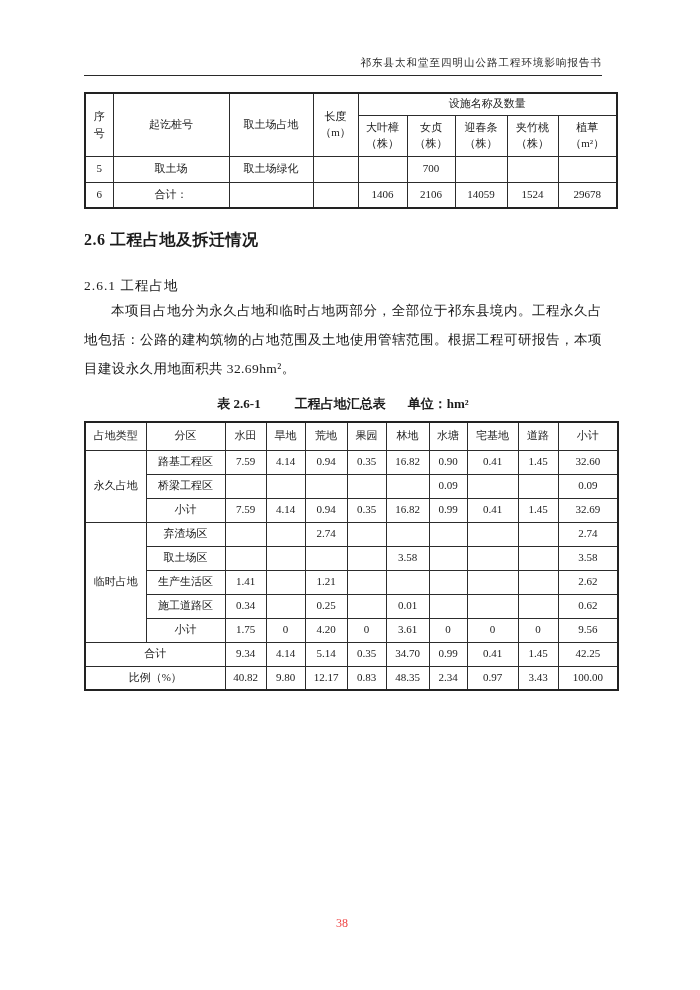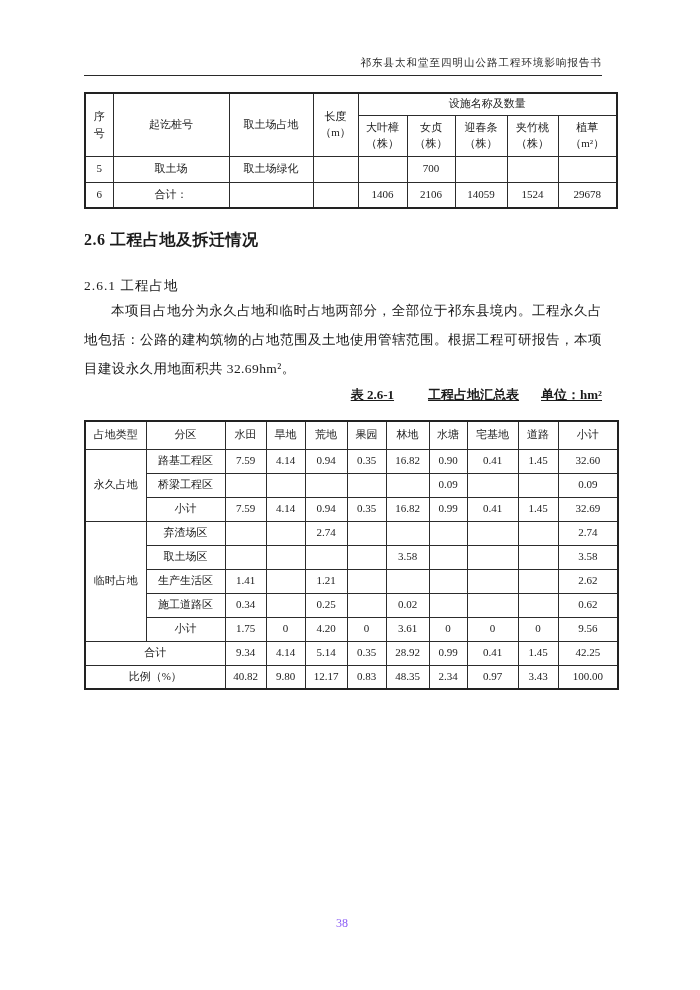--- a/index.html
+++ b/index.html
@@ -71,42 +71,41 @@
     font-size: 13.5px;
     line-height: 29px;
     text-align: justify;
     text-indent: 2em;
     letter-spacing: 0.4px;
   }
   .paras { margin-top: 1px; }
 
   
   .caption {
-    margin-top: 1px;
-    text-align: right;
+    margin-top: 10px;
+    text-align: center;
     font-size: 13px;
     font-weight: bold;
     line-height: 22px;
-    text-decoration: underline;
   }
   .caption .sp1 { margin-right: 34px; }
   .caption .sp2 { margin-right: 22px; }
 
   
-  .t2 { margin-top: 14px; font-family: Liberation Serif, serif; }
+  .t2 { margin-top: 6px; font-family: Liberation Serif, serif; }
   .t2 thead tr { height: 28px; }
   .t2 tbody tr { height: 24px; }
 
   .page-number {
     position: absolute;
     left: 0; right: 0;
     top: 916px;
     text-align: center;
     font-size: 12px;
-    color: #8b5cf6;
+    color: #ef4444;
   }
 </style>
 </head>
 <body>
 
 <div class="page">
 
   <div class="running-header">祁东县太和堂至四明山公路工程环境影响报告书</div>
 
   <table class="t1">
@@ -295,21 +294,21 @@
         <td></td>
         <td></td>
         <td>2.62</td>
       </tr>
       <tr>
         <td>施工道路区</td>
         <td>0.34</td>
         <td></td>
         <td>0.25</td>
         <td></td>
-        <td>0.02</td>
+        <td>0.01</td>
         <td></td>
         <td></td>
         <td></td>
         <td>0.62</td>
       </tr>
       <tr>
         <td>小计</td>
         <td>1.75</td>
         <td>0</td>
         <td>4.20</td>
@@ -319,21 +318,21 @@
         <td>0</td>
         <td>0</td>
         <td>9.56</td>
       </tr>
       <tr>
         <td colspan="2">合计</td>
         <td>9.34</td>
         <td>4.14</td>
         <td>5.14</td>
         <td>0.35</td>
-        <td>28.92</td>
+        <td>34.70</td>
         <td>0.99</td>
         <td>0.41</td>
         <td>1.45</td>
         <td>42.25</td>
       </tr>
       <tr>
         <td colspan="2">比例（%）</td>
         <td>40.82</td>
         <td>9.80</td>
         <td>12.17</td>

